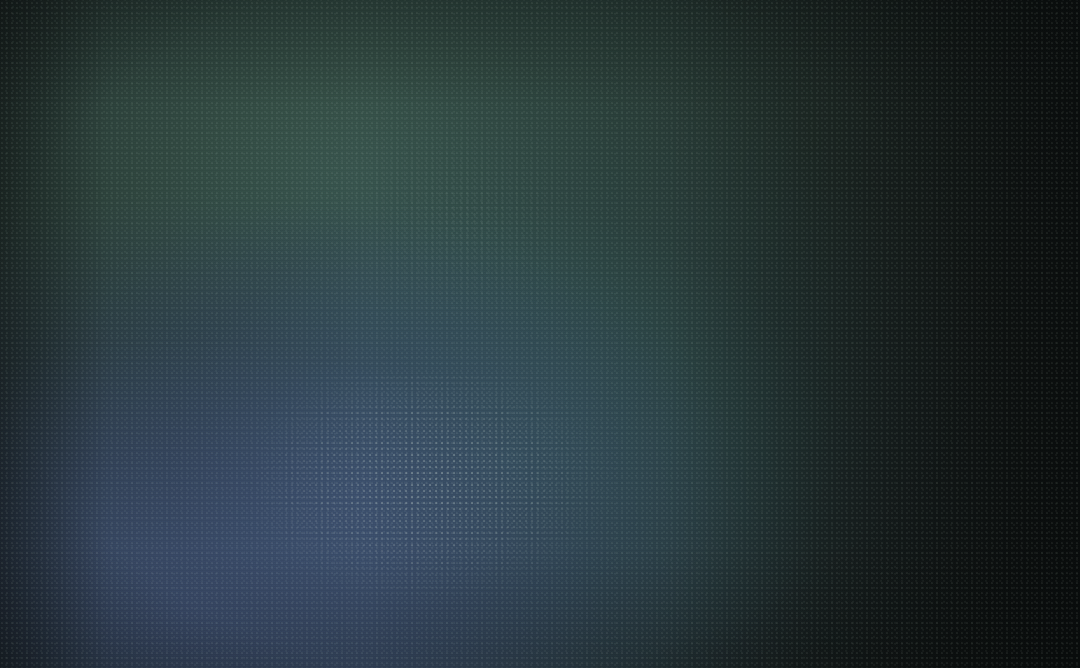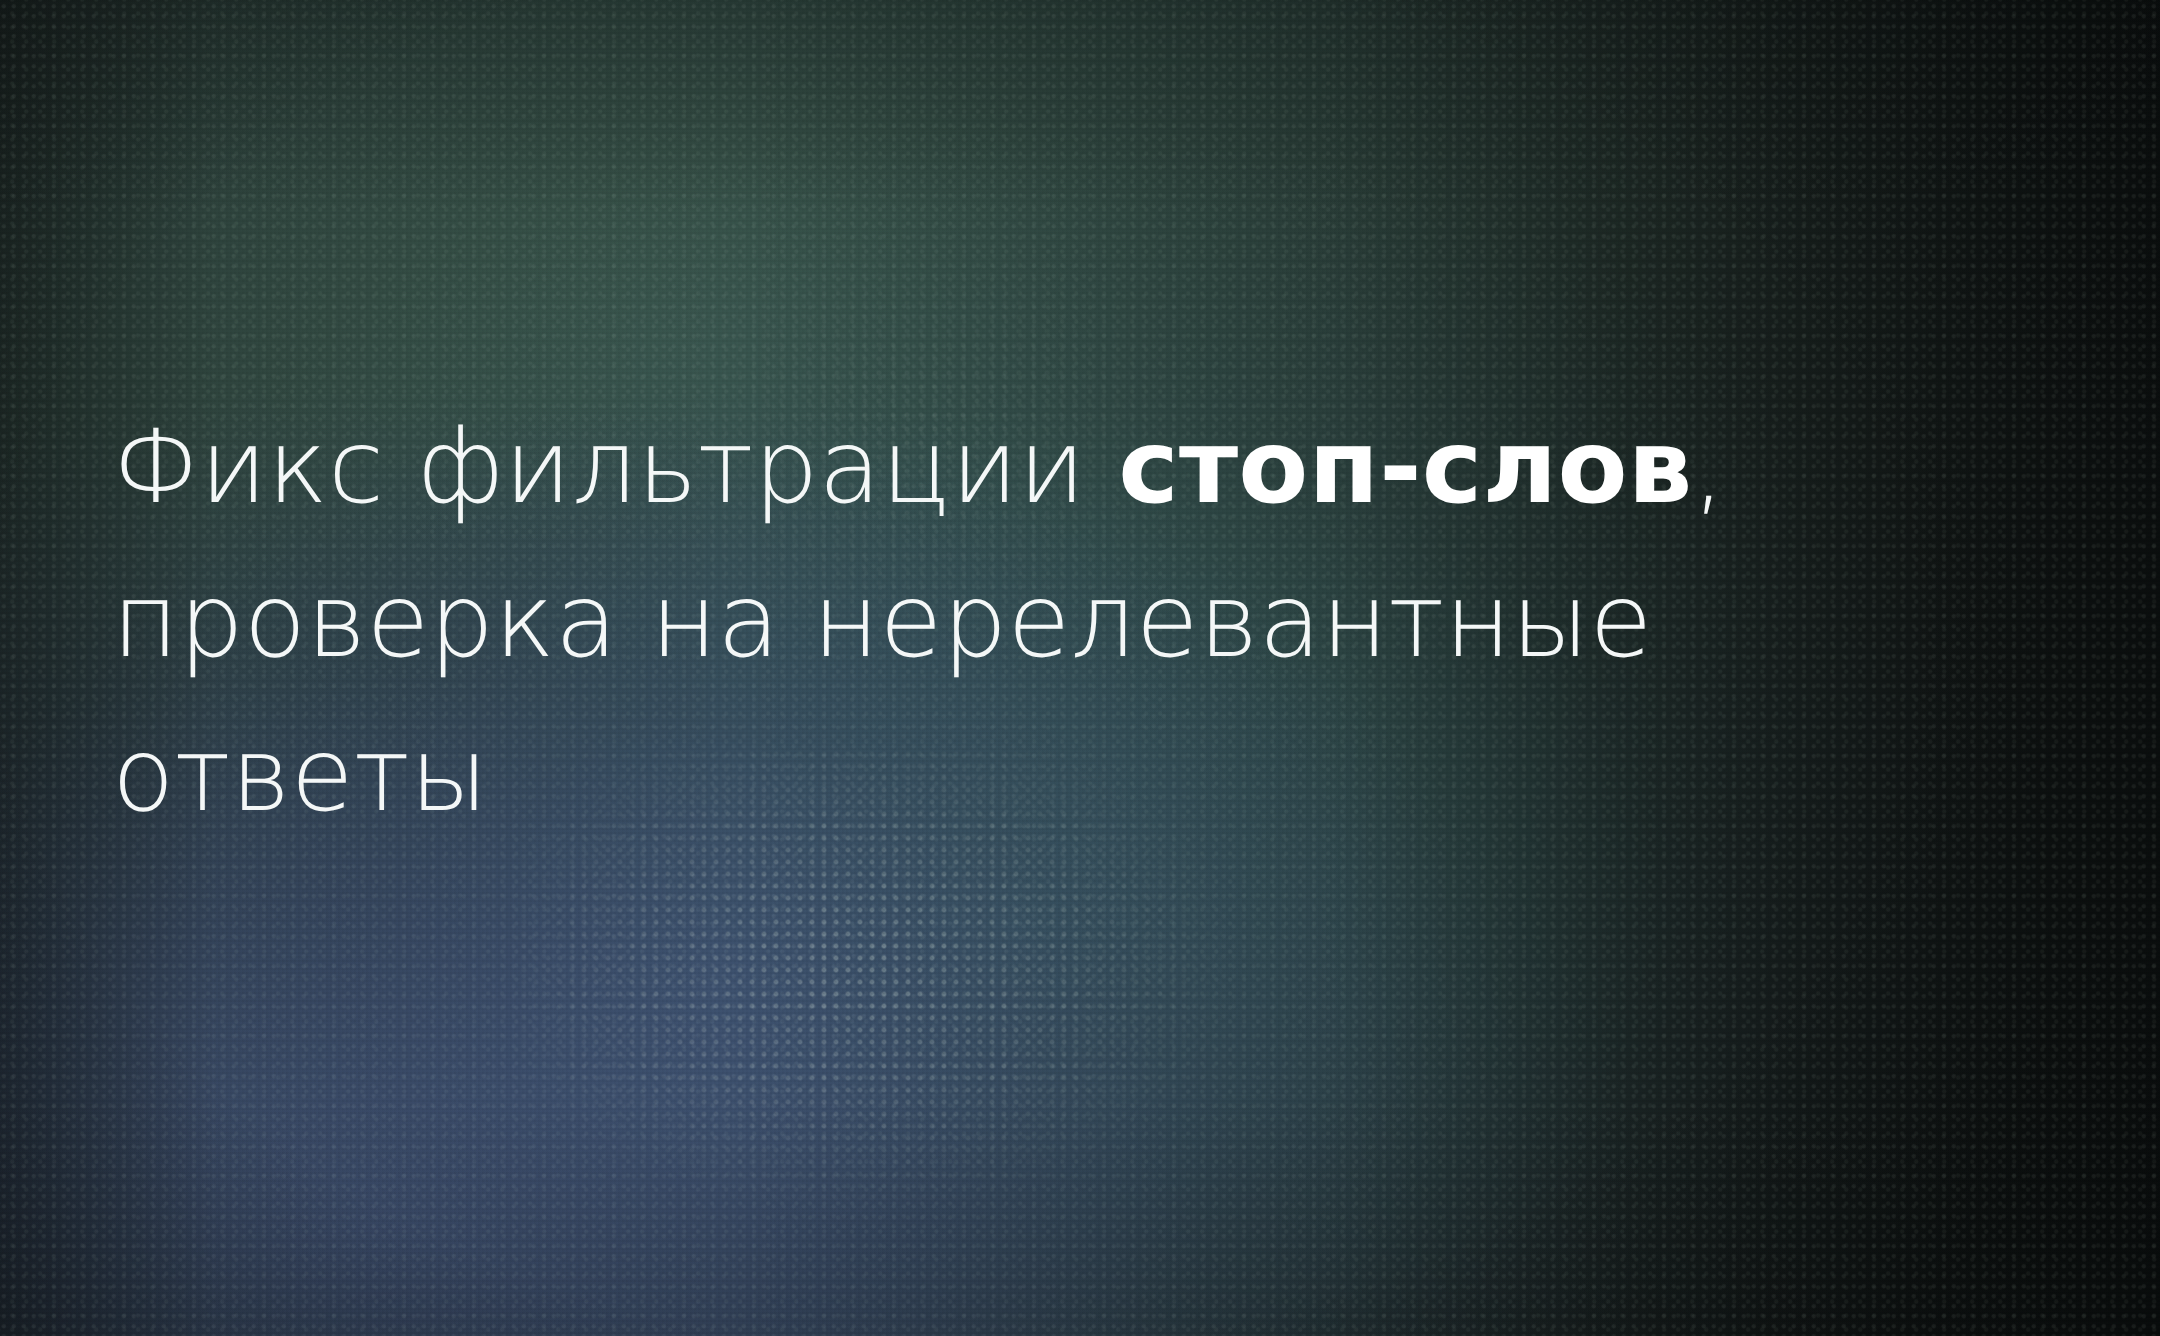--- a/index.html
+++ b/index.html
@@ -201,15 +201,14 @@
   <div class="layer bg-blue-glow"></div>
   <div class="layer bg-blue-streak"></div>
   <div class="layer bg-vignette-right"></div>
   <div class="layer bg-vignette-corners"></div>
   <div class="layer bg-vignette-top"></div>
   <div class="bg-dotcloud2"></div>
   <div class="bg-dotcloud"></div>
   <div class="layer bg-speckle"></div>
   <div class="layer bg-noise"></div>
 
-  <h1 class="headline"><span>Фикс фильтрации </span><span class="em">стоп-слов</span><span>, проверка на нерелевантные ответы</span></h1>
 
 </div>
 
 </body></html>

